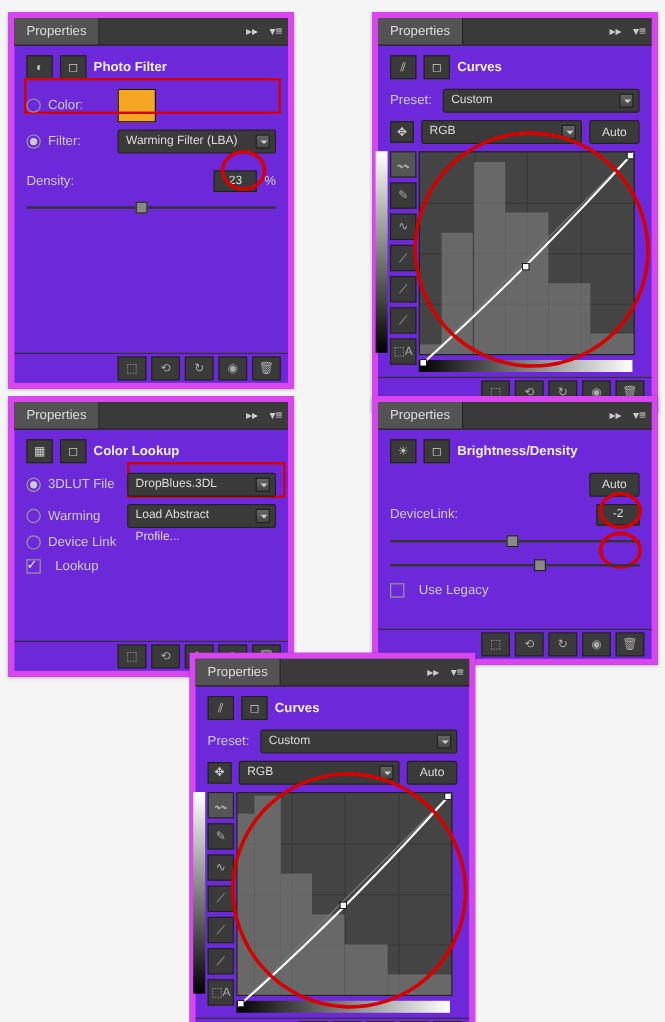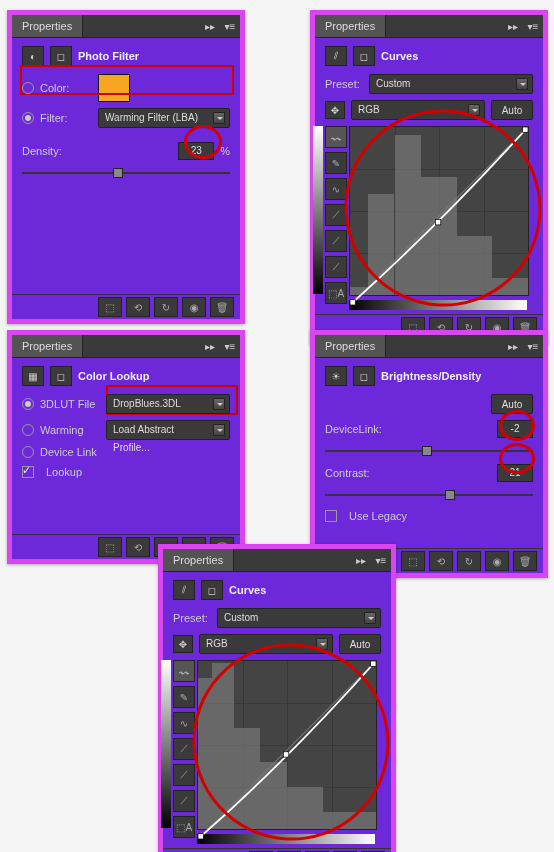--- a/index.html
+++ b/index.html
@@ -220,25 +220,20 @@
 <div class="row">
 <span>DeviceLink:</span>
 <div style="flex:1"></div>
 <span class="numbox">-2</span>
 </div>
 <div class="redcirc" style="left:184px;top:75px;width:30px;height:25px"></div>
 <div class="slider">
 <div class="track"></div>
         <div class="thumb" style="left:49%"></div>
 </div>
-<div class="row">
-<span>Contrast:</span>
-<div style="flex:1"></div>
-<span class="numbox">21</span>
-</div>
 <div class="redcirc" style="left:184px;top:108px;width:30px;height:25px"></div>
 <div class="slider">
 <div class="track"></div>
         <div class="thumb" style="left:60%"></div>
 </div>
 <div class="row" style="margin-top:8px">
 <span class="chk"></span>
 <span>Use Legacy</span>
 </div>
 <div style="height:12px"></div>

